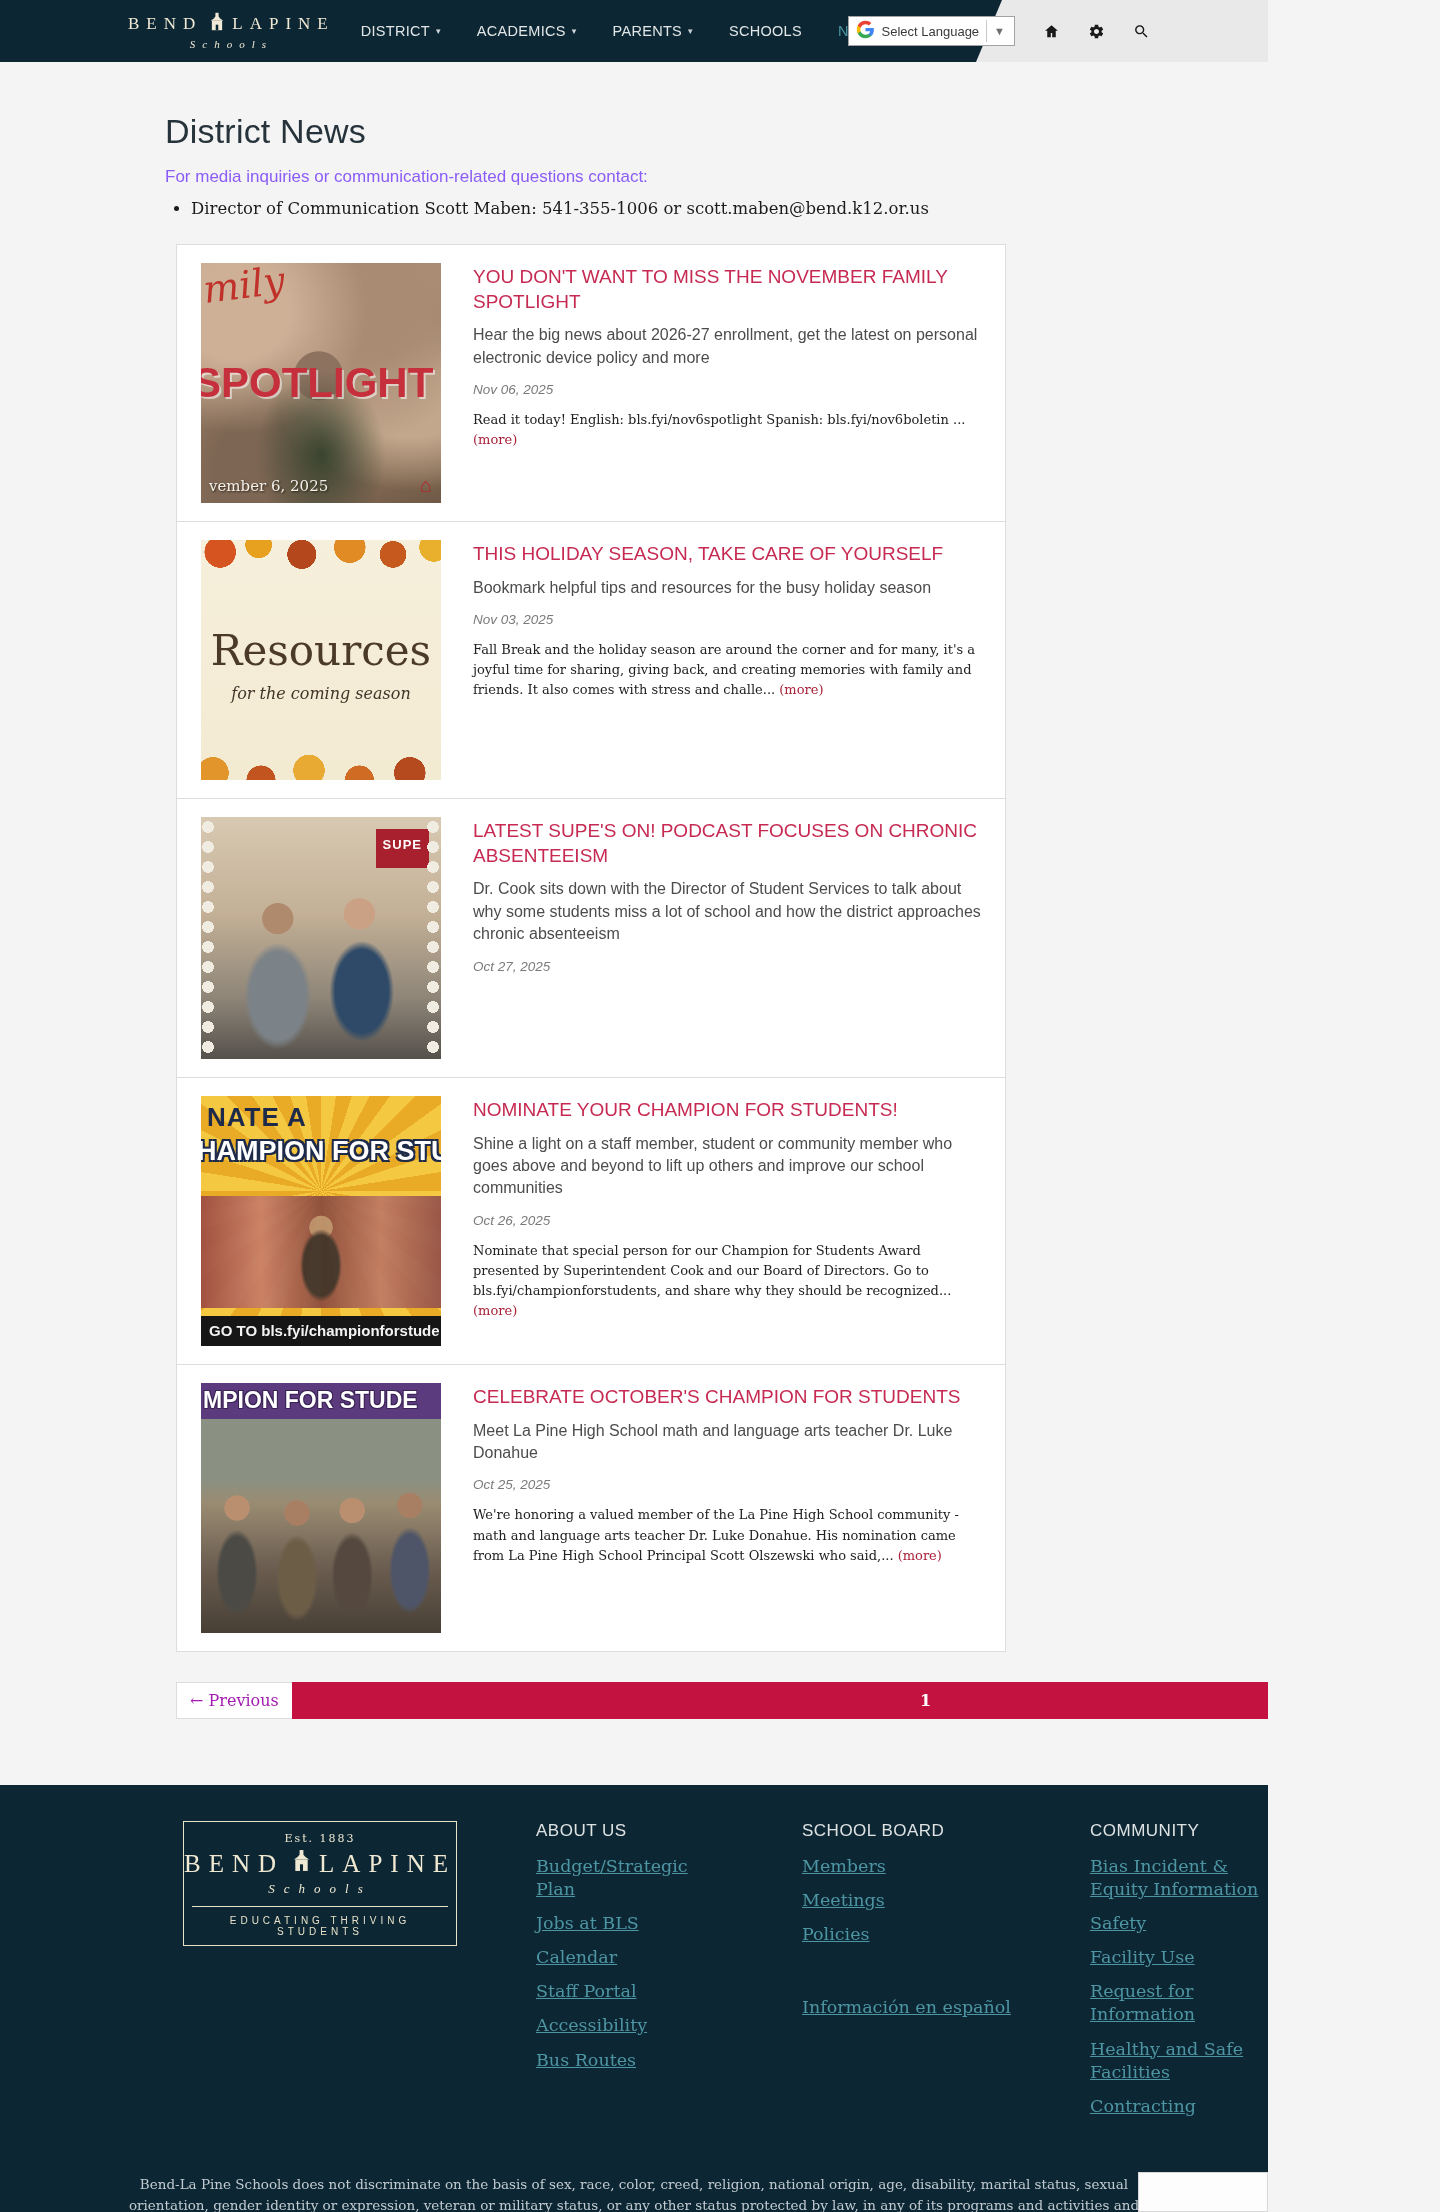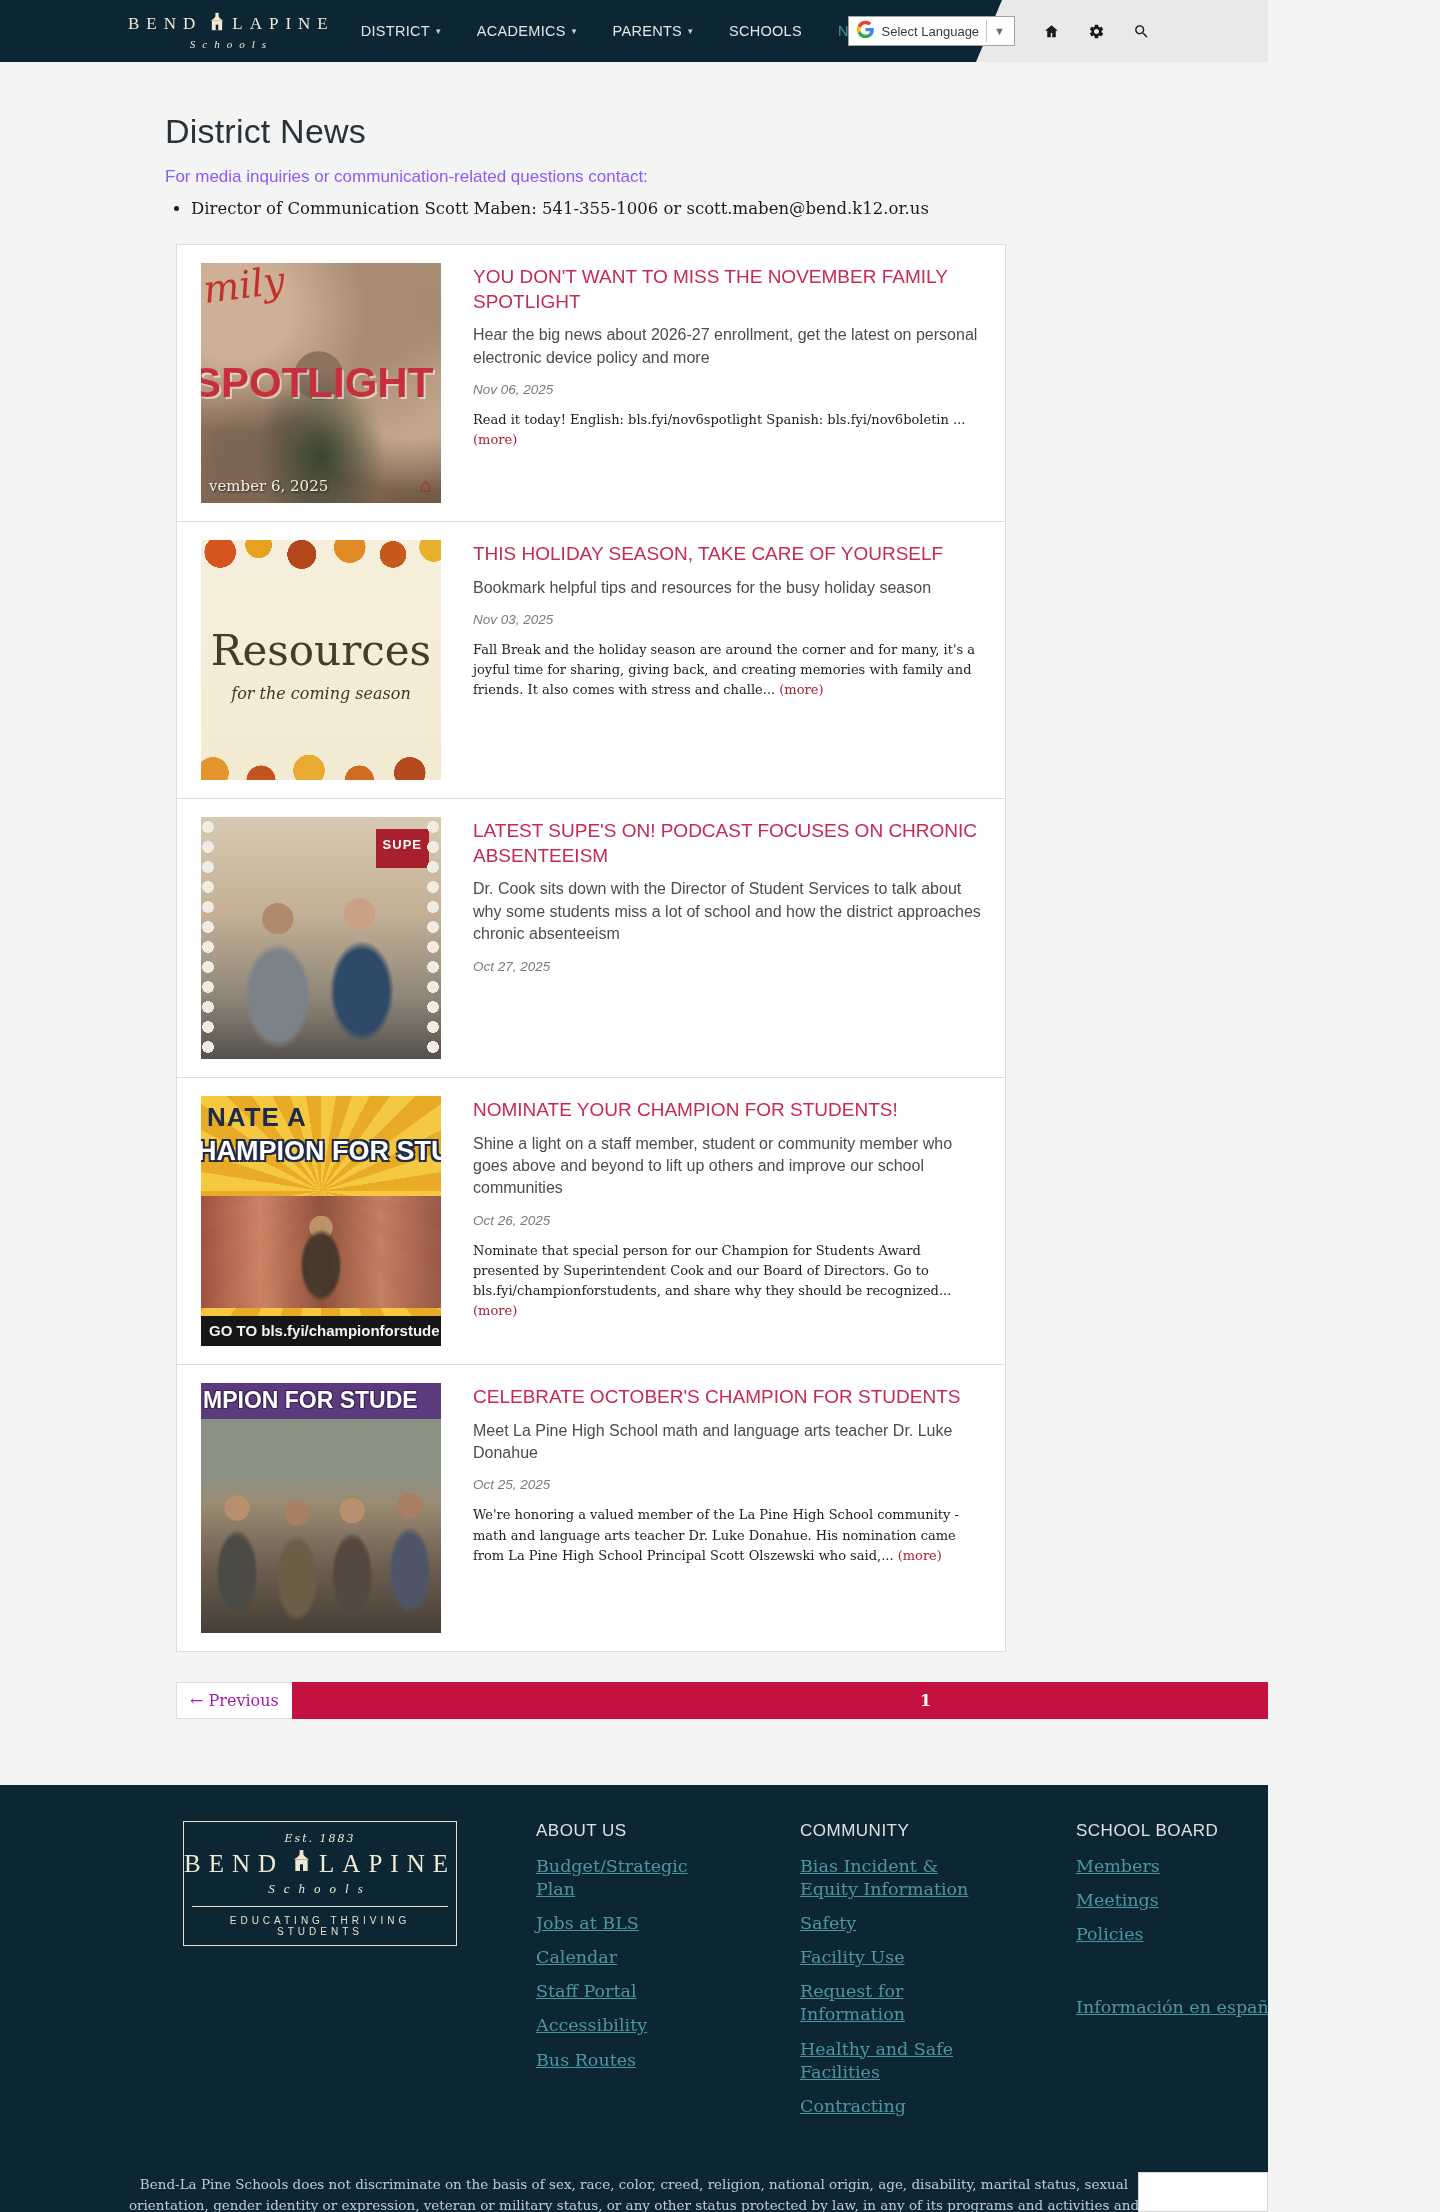--- a/index.html
+++ b/index.html
@@ -152,21 +152,21 @@
     color:var(--accent-red,#c62a52); cursor:pointer; white-space:nowrap;
   }
   .page-cell:first-child { margin-left:0; }
   .page-cell.prev { color:#a21caf; cursor:default; }
   .page-cell.active { background:var(--pagination-active-bg,#c41240); border-color:var(--pagination-active-bg,#c41240); color:#fff; font-weight:700; cursor:default; }
 
   
   .footer { position:absolute; left:0; right:0; top:1785px; bottom:0; background:var(--navy,#0c2733); }
   .footer-cols { display:flex; align-items:flex-start; padding:36px 0 0 183px; }
   .f-logo { width:274px; border:1px solid #e9e2c8; color:#efe8d2; text-align:center; padding:10px 8px 0; flex:none; }
-  .f-est { font-family:"DejaVu Serif", serif; font-style:italic; font-size:11px; letter-spacing:2px; }
+  .f-est { font-family:"DejaVu Serif", serif; font-size:11px; letter-spacing:2px; }
   .f-name { font-family:"Liberation Serif", serif; font-size:25px; letter-spacing:8px; margin-top:4px; display:flex; align-items:center; justify-content:center; gap:8px; }
   .f-schools { font-family:"Liberation Serif", serif; font-style:italic; font-size:13px; letter-spacing:9px; margin-top:3px; }
   .f-tagline { margin-top:9px; border-top:1px solid #e9e2c8; padding:8px 0; font-size:10px; letter-spacing:4px; color:#e8e1c9; }
   .f-col { flex:none; }
   .f-col-1 { margin-left:79px; width:186px; }
   .f-col-2 { margin-left:78px; width:196px; }
   .f-col-3 { margin-left:80px; width:210px; }
   .f-header { margin:0 0 14px; font-size:17px; font-weight:400; letter-spacing:.5px; color:#dfe2e3; }
   .f-link { display:block; font-family:"DejaVu Serif", serif; font-size:17.5px; line-height:1.32; color:var(--teal-link,#4e95a3); text-decoration:underline; margin-bottom:11px; cursor:pointer; }
   .f-espanol { margin-top:50px; }
@@ -359,34 +359,34 @@
 
     <div class="f-col f-col-1">
           <h3 class="f-header">ABOUT US</h3>
           <a class="f-link">Budget/Strategic Plan</a>
           <a class="f-link">Jobs at BLS</a>
           <a class="f-link">Calendar</a>
           <a class="f-link">Staff Portal</a>
           <a class="f-link">Accessibility</a>
           <a class="f-link">Bus Routes</a>
         </div>
+        <div class="f-col f-col-3">
+          <h3 class="f-header">SCHOOL BOARD</h3>
+          <a class="f-link">Members</a>
+          <a class="f-link">Meetings</a>
+          <a class="f-link">Policies</a>
+          <a class="f-link f-espanol">Información en español</a>
+        </div>
         <div class="f-col f-col-2">
           <h3 class="f-header">COMMUNITY</h3>
           <a class="f-link">Bias Incident &amp; Equity Information</a>
           <a class="f-link">Safety</a>
           <a class="f-link">Facility Use</a>
           <a class="f-link">Request for Information</a>
           <a class="f-link">Healthy and Safe Facilities</a>
           <a class="f-link">Contracting</a>
         </div>
-        <div class="f-col f-col-3">
-          <h3 class="f-header">SCHOOL BOARD</h3>
-          <a class="f-link">Members</a>
-          <a class="f-link">Meetings</a>
-          <a class="f-link">Policies</a>
-          <a class="f-link f-espanol">Información en español</a>
-        </div>
       </div>
     <p class="disclaimer"><span>Bend-La Pine Schools does not discriminate on the basis of sex, race, color, creed, religion, national origin, age, disability, marital status, sexual orientation, gender identity or expression, veteran or military status, or any other status protected by law, in any of its programs and activities and provides equal access to the designated youth organizations in the Boy Scouts of America Equal Access Act. View our </span></p>
   </footer>
 
   <div class="widget-box"></div>
 </div>
 
 </body></html>

